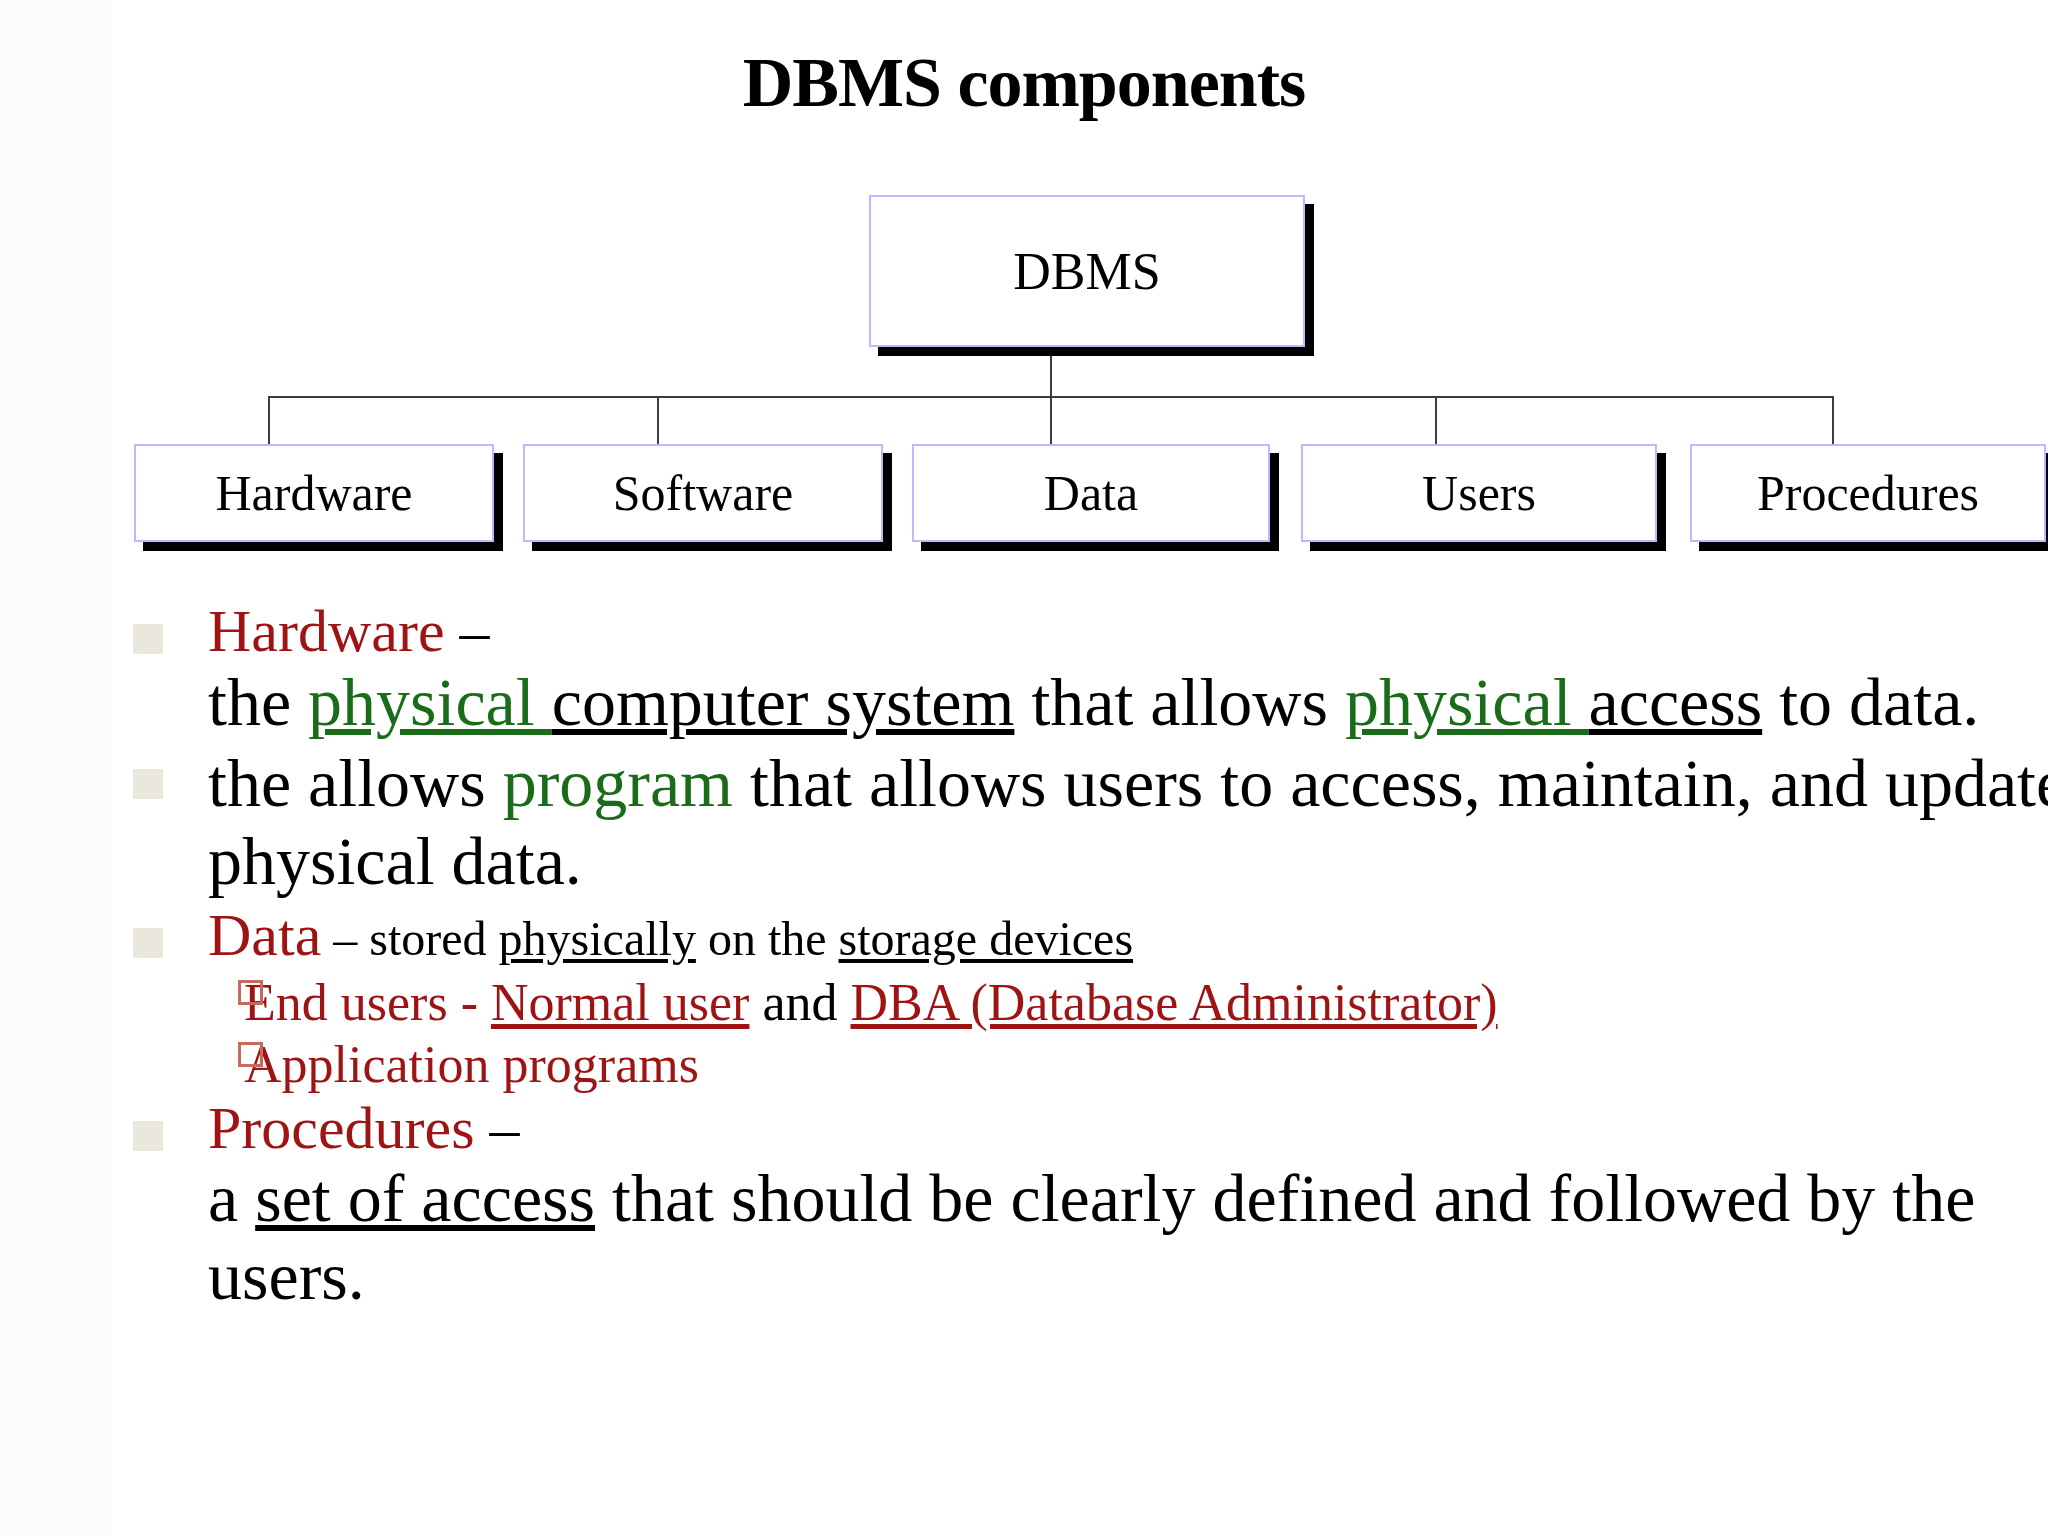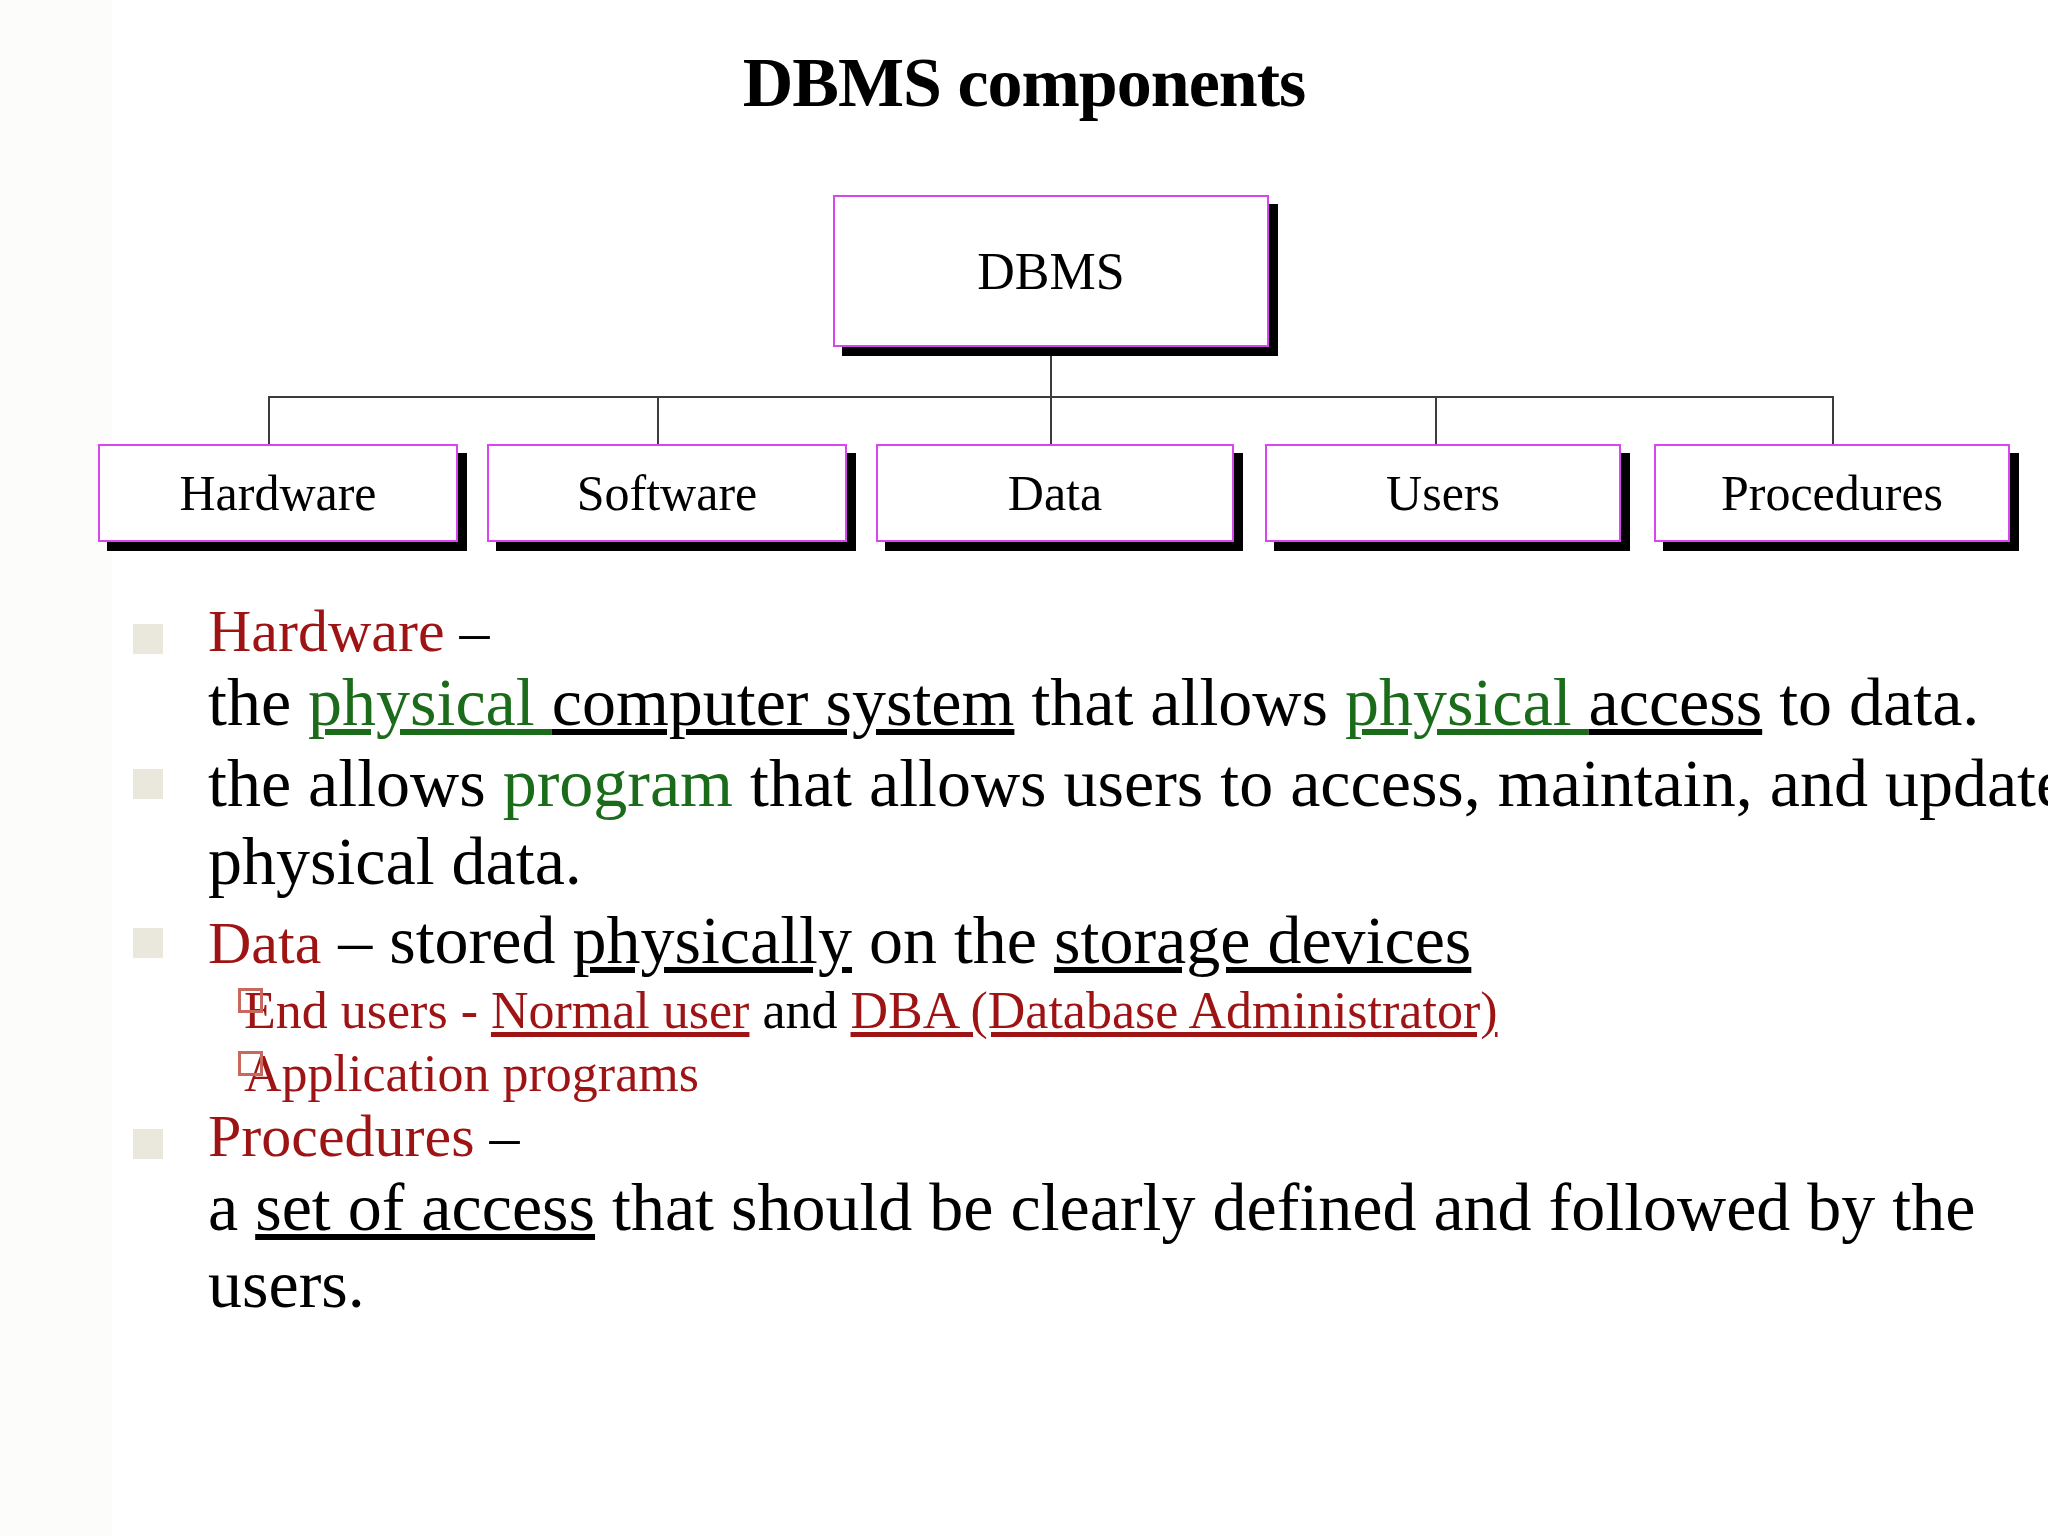--- a/index.html
+++ b/index.html
@@ -41,27 +41,28 @@
   
   .chart {
     position: absolute;
     left: 0; top: 0;
     width: 2048px; height: 560px;
   }
   .node {
     position: absolute;
     box-sizing: border-box;
     background: #ffffff;
-    border: 2px solid #d946ef;
+    border: 2px solid #c4b5fd;
     box-shadow: 9px 9px 0 0 #000000;
     display: flex;
     align-items: center;
     justify-content: center;
     font-family: "Liberation Serif", "DejaVu Serif", serif;
     color: #000000;
+    margin-left: 36px;
   }
   .node.root {
     left: 833px; top: 195px;
     width: 436px; height: 152px;
     font-size: 52px;
   }
   .node.leaf {
     top: 444px;
     height: 98px;
     font-size: 50px;
@@ -130,21 +131,21 @@
     line-height: 1.14;
     font-family: "Liberation Serif", "DejaVu Serif", serif;
     max-width: 1870px;
   }
   .inline-head {
     color: #9e1313;
     font-size: 60px;
   }
   .inline-desc {
     color: #000000;
-    font-size: 68px;
+    font-size: 48px;
   }
   .sub-text {
     color: #9e1313;
     font-size: 52px;
     line-height: 1.2;
     font-family: "Liberation Serif", "DejaVu Serif", serif;
   }
   .g  { color: #1a6b1a; }
   .u  { text-decoration: underline; text-underline-offset: 4px; }
   .blk{ color: #000000; }

